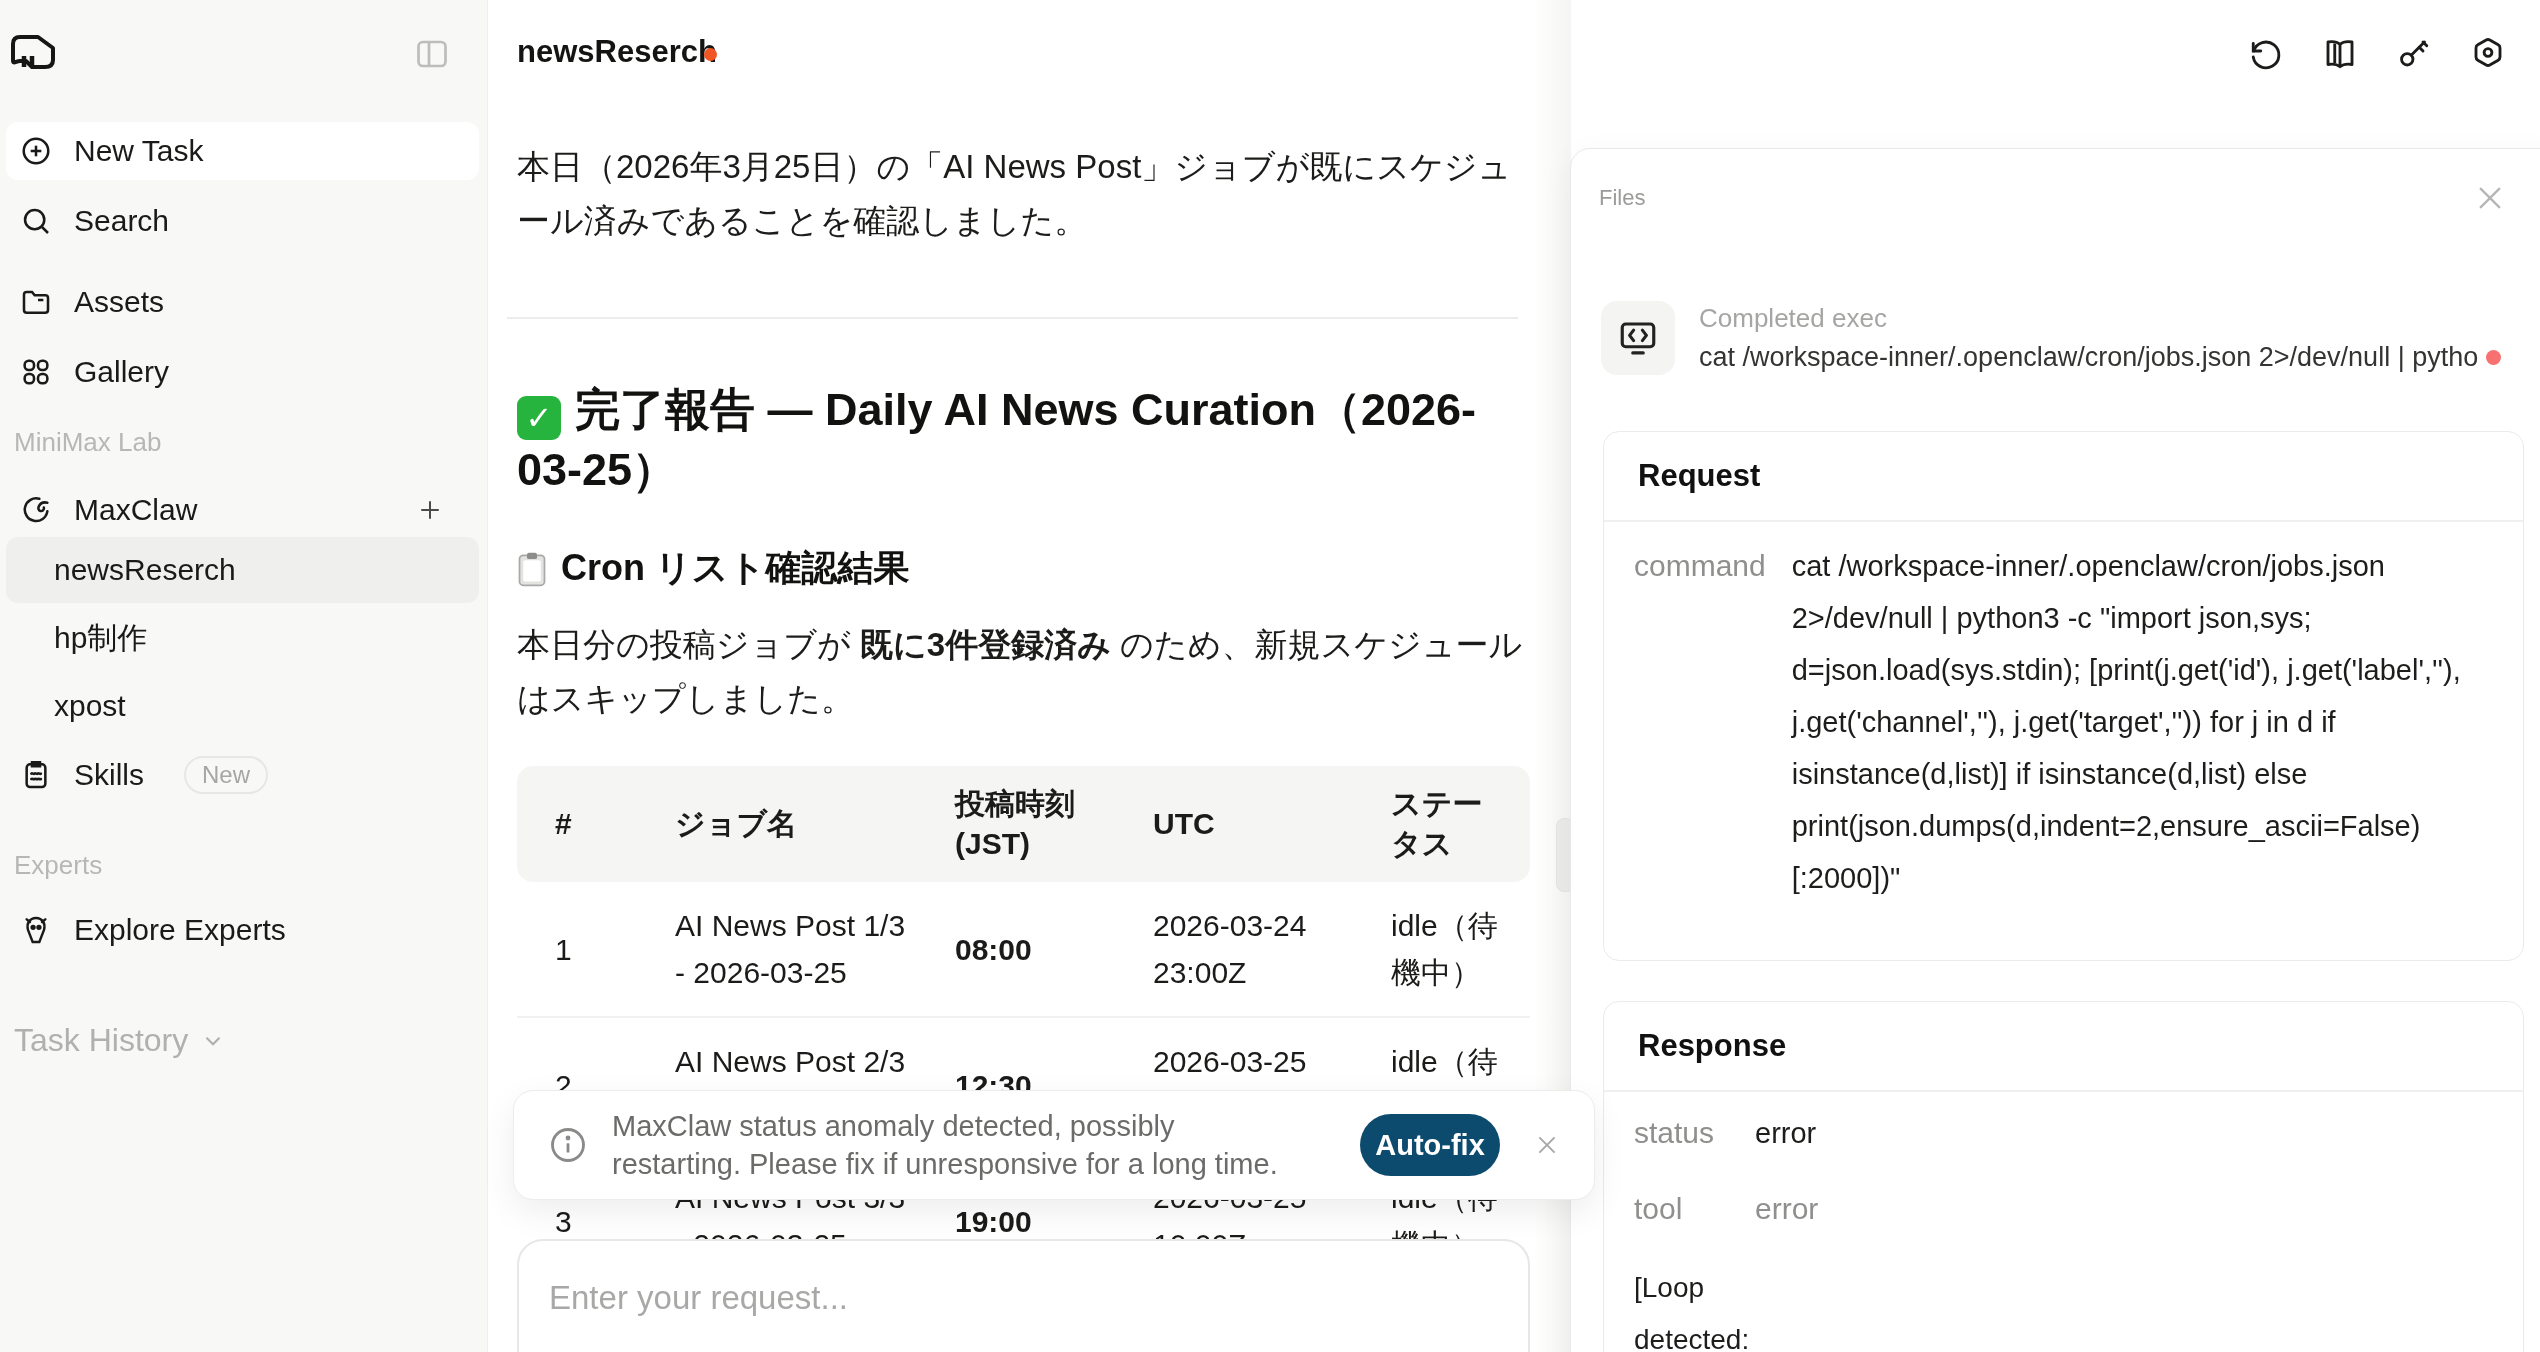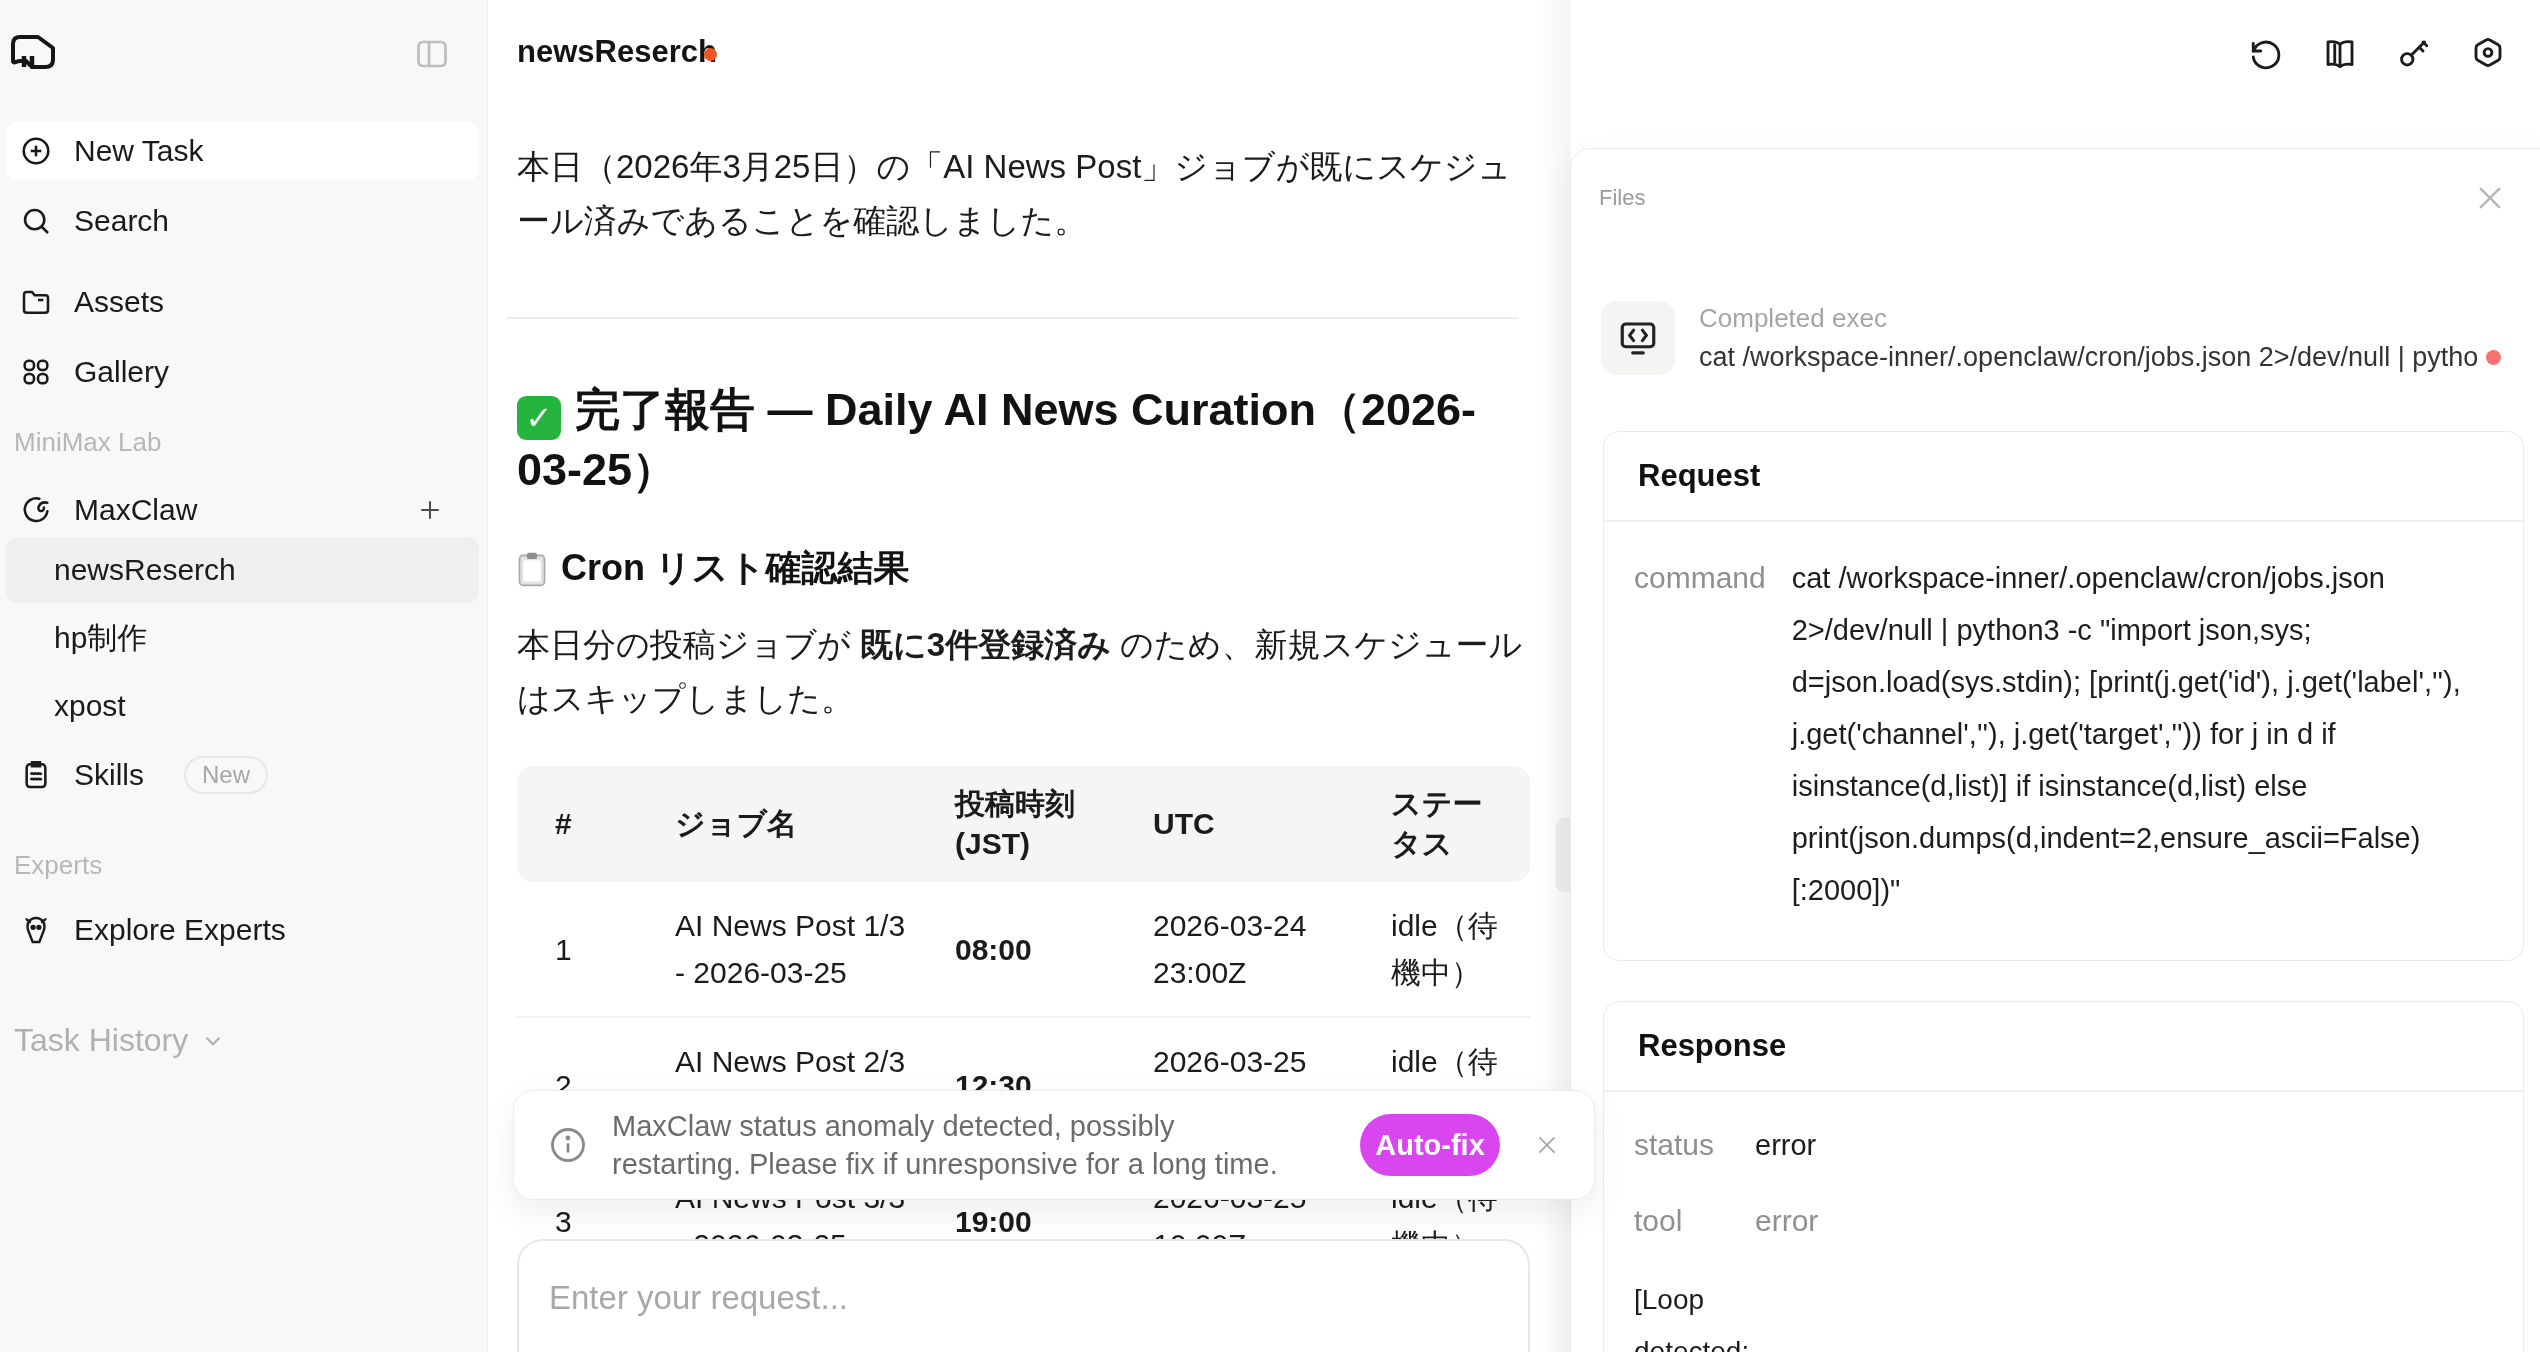--- a/index.html
+++ b/index.html
@@ -58,21 +58,21 @@
         padding:20px 0;line-height:47px;border-bottom:2px solid #f1f1ef;}
   .tcell{white-space:pre-line;padding-right:10px;}
   .tcell.c0{padding-left:38px;}
   .tcell.c2{font-weight:700;}
 
   
   .toast{position:absolute;left:513px;top:1090px;width:1012px;height:108px;background:#fff;
          border:1px solid #ececea;border-radius:20px;box-shadow:0 12px 34px rgba(0,0,0,.07);
          display:flex;align-items:center;padding:0 34px;gap:24px;z-index:5;}
   .toast-text{flex:1;font-size:29px;line-height:38px;color:#6b6b69;}
-  .autofix{flex:0 0 auto;background:#d946ef;color:#fff;border:none;border-radius:34px;
+  .autofix{flex:0 0 auto;background:#0c4a6e;color:#fff;border:none;border-radius:34px;
            width:140px;height:62px;font-size:29px;font-weight:600;cursor:pointer;
            font-family:inherit;}
   .toast-close{flex:0 0 auto;margin-left:10px;cursor:pointer;}
 
   
   .req-input{position:absolute;left:517px;top:1239px;width:1013px;height:150px;background:#fff;
              border:2px solid #e7e7e5;border-radius:26px;z-index:6;box-sizing:border-box;
              padding:38px 30px;font-size:33px;color:#1b1b19;resize:none;outline:none;
              font-family:inherit;}
   .req-input::placeholder{color:#a8a8a6;}
@@ -97,21 +97,21 @@
   .exec-texts{flex:1;min-width:0;}
   .exec-status{font-size:26px;color:#a5a5a3;margin-bottom:8px;}
   .exec-cmdline{display:flex;align-items:center;}
   .exec-cmd{flex:1;min-width:0;font-size:27px;color:#343432;white-space:nowrap;overflow:hidden;}
   .exec-dot{flex:0 0 auto;width:15px;height:15px;border-radius:50%;margin-left:8px;}
 
   .card{position:absolute;left:32px;width:921px;border:1px solid #ebebe9;border-radius:16px;background:#fff;box-sizing:border-box;}
   .card-request{top:282px;height:530px;}
   .card-response{top:852px;height:520px;}
   .card-title{padding:26px 34px;font-size:31px;font-weight:700;color:#111;border-bottom:2px solid #f0f0ee;}
-  .card-body{padding:30px 24px 30px 30px;}
+  .card-body{padding:18px 24px 30px 30px;}
   .field{display:flex;gap:26px;}
   .field .flabel{flex:0 0 auto;font-size:30px;color:#8f8f8d;line-height:52px;}
   .field .fvalue{flex:1;font-size:29px;color:#1d1d1b;line-height:52px;word-break:break-word;}
   .resp-grid{display:grid;grid-template-columns:95px 1fr;column-gap:26px;row-gap:30px;}
   .resp-grid .rlabel{font-size:30px;color:#8f8f8d;line-height:46px;}
   .resp-grid .rvalue{font-size:29px;color:#1d1d1b;line-height:46px;}
   .rvalue.errv{font-size:28px;line-height:52px;}
   .chip{display:inline-block;background:#f4f4f2;color:#757573;border-radius:8px;padding:1px 12px;margin:0 6px;
         font-family:"Liberation Mono","DejaVu Sans Mono",monospace;font-size:27px;line-height:44px;}
 </style>

